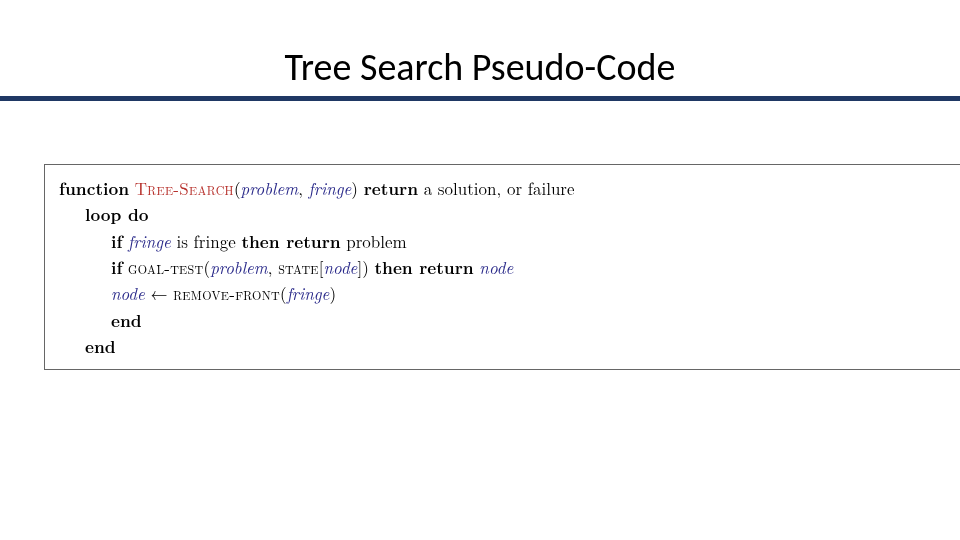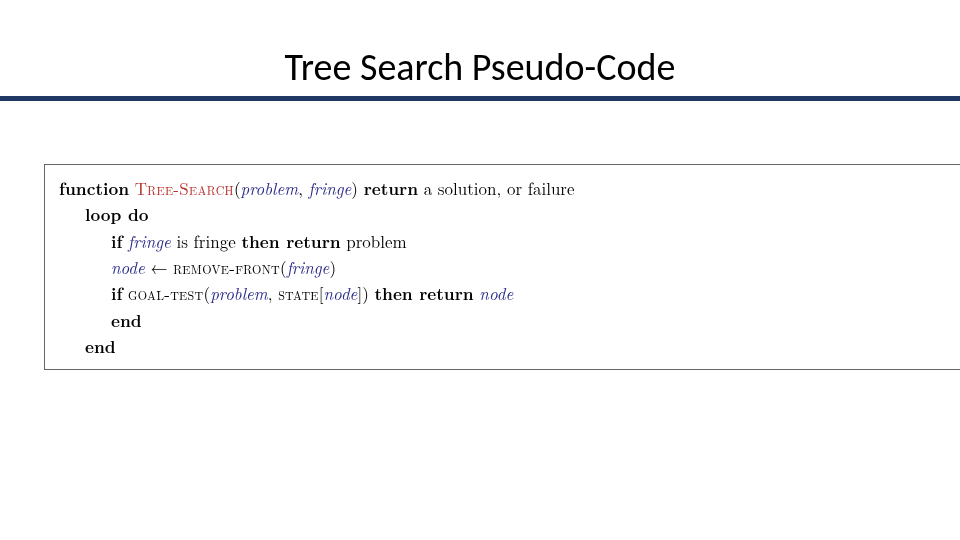--- a/index.html
+++ b/index.html
@@ -60,23 +60,23 @@
 
   <div class="codebox">
 
     <div class="ln"><span class="kw">function</span> <span class="fn">Tree-Search</span><span>(</span><span class="it">problem</span><span>, </span><span class="it">fringe</span><span>) </span><span class="kw">return</span><span> a solution, or failure</span></div>
 
 
     <div class="ln i1"><span class="kw">loop do</span></div>
 
     <div class="ln i2"><span class="kw">if</span><span> </span><span class="it">fringe</span><span> is fringe </span><span class="kw">then return</span><span> problem</span></div>
 
+    <div class="ln i2"><span class="kw">if</span><span> </span><span class="sc">goal-test</span><span>(</span><span class="it">problem</span><span>, </span><span class="sc">state</span><span>[</span><span class="it">node</span><span>]) </span><span class="kw">then return</span><span> </span><span class="it">node</span></div>
+
     <div class="ln i2"><span class="it">node</span><span> ← </span><span class="sc">remove-front</span><span>(</span><span class="it">fringe</span><span>)</span></div>
-
-    <div class="ln i2"><span class="kw">if</span><span> </span><span class="sc">goal-test</span><span>(</span><span class="it">problem</span><span>, </span><span class="sc">state</span><span>[</span><span class="it">node</span><span>]) </span><span class="kw">then return</span><span> </span><span class="it">node</span></div>
 
 
 
     <div class="ln i2"><span class="kw">end</span></div>
 
     <div class="ln i1"><span class="kw">end</span></div>
 
   </div>
 </div>
 

